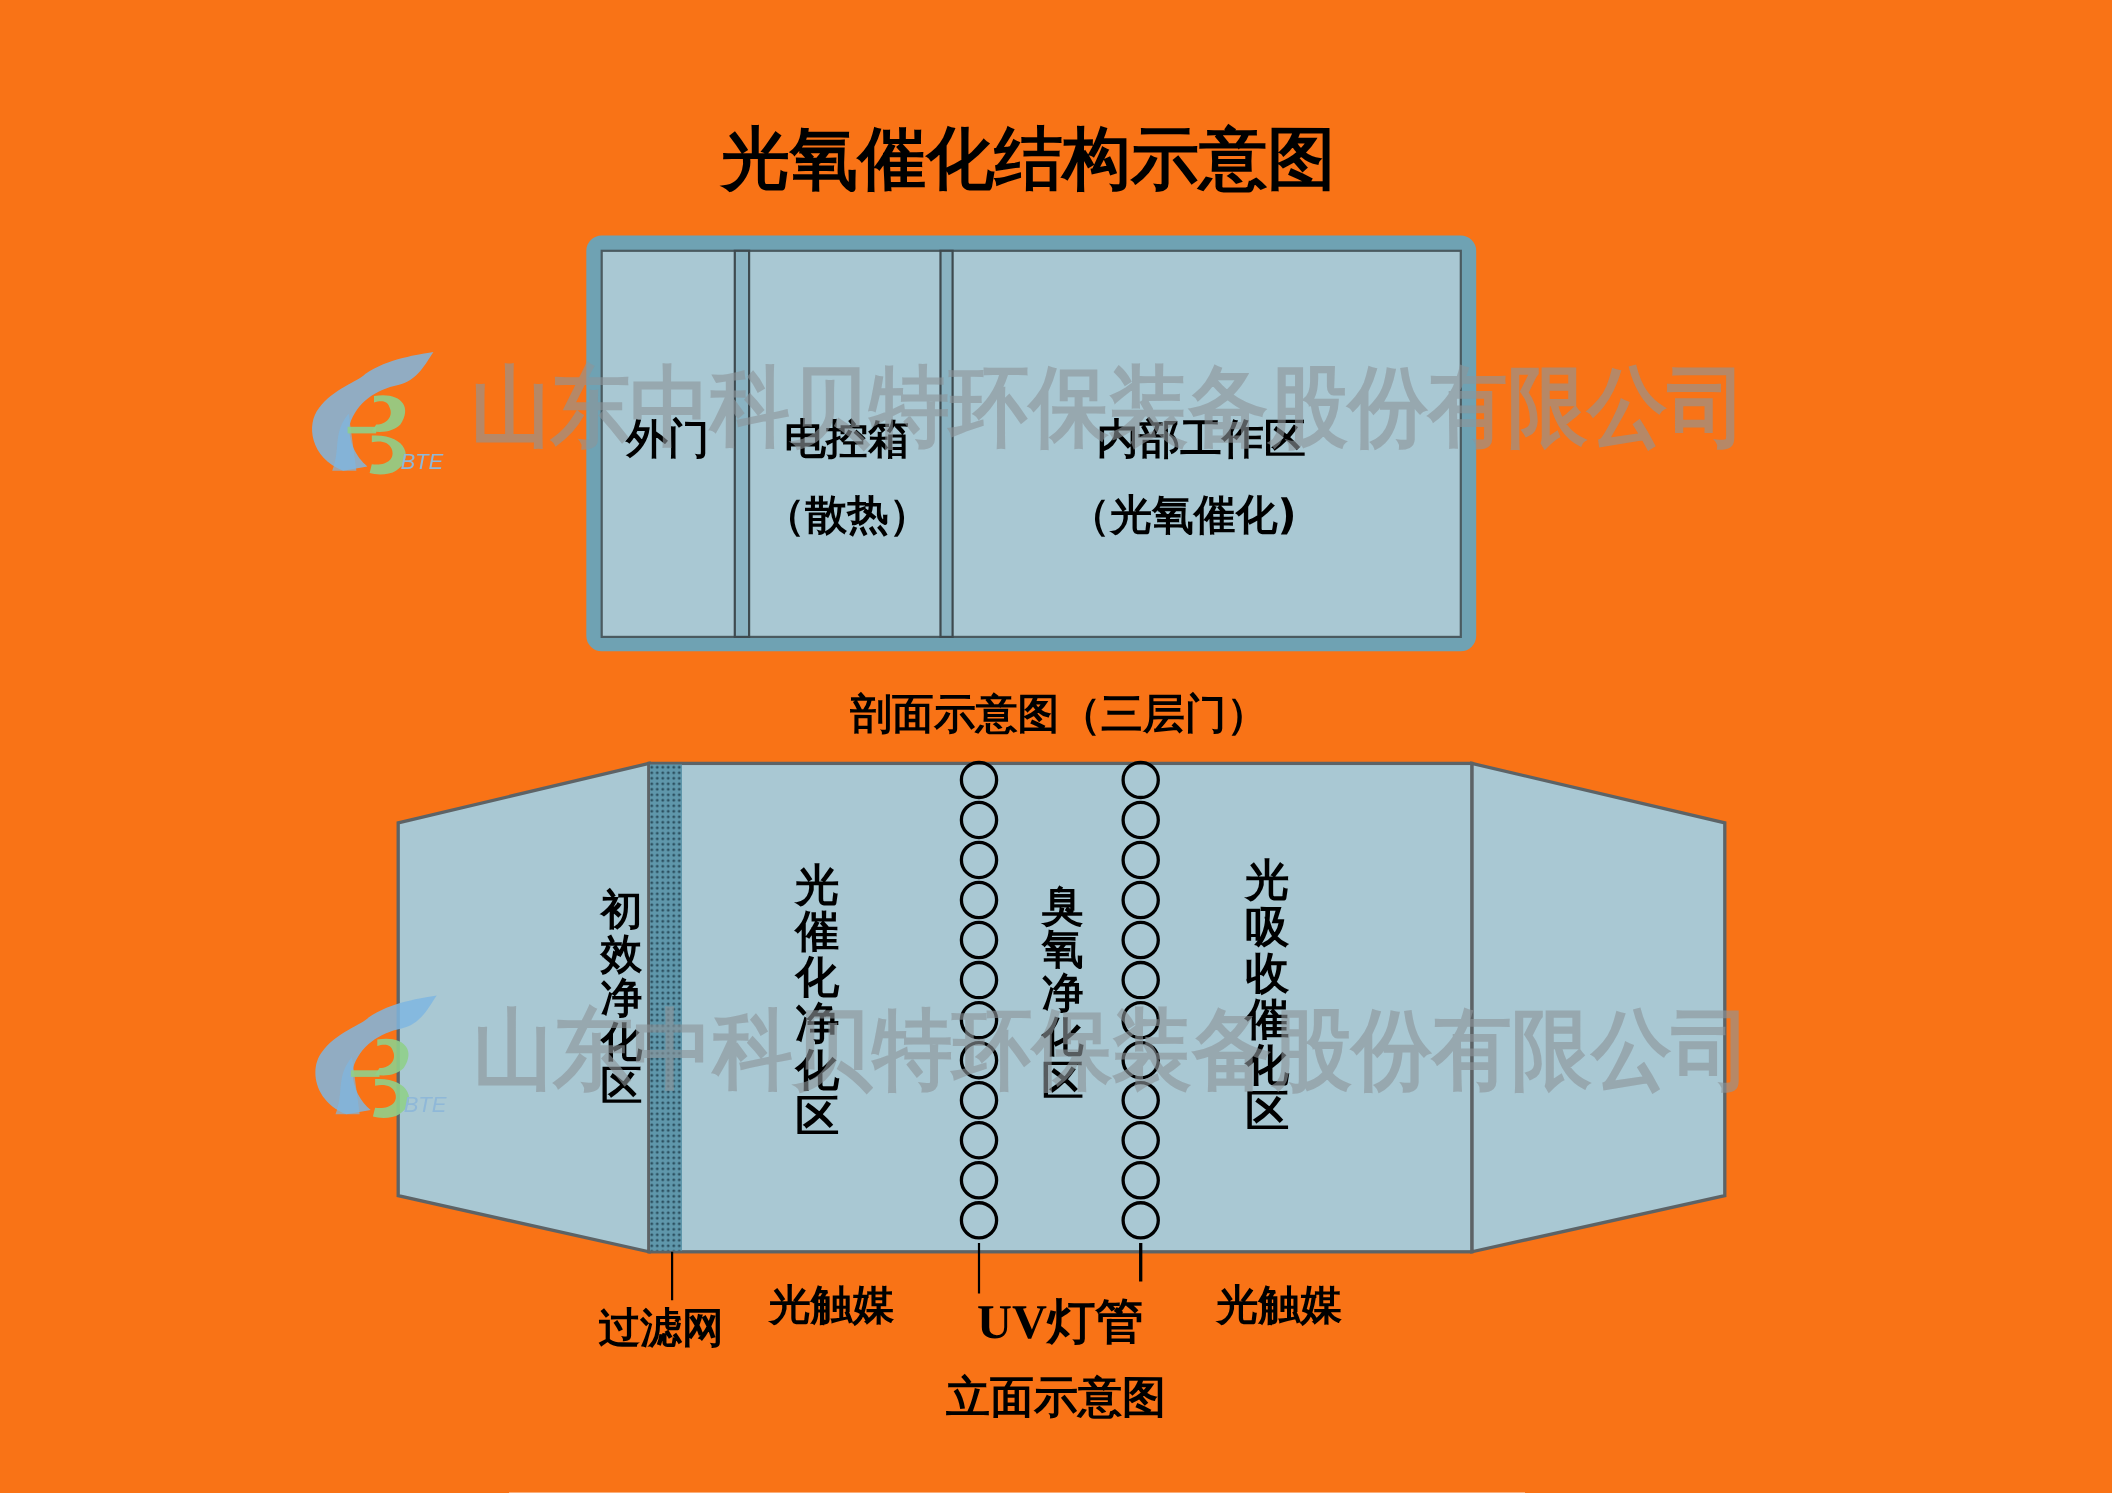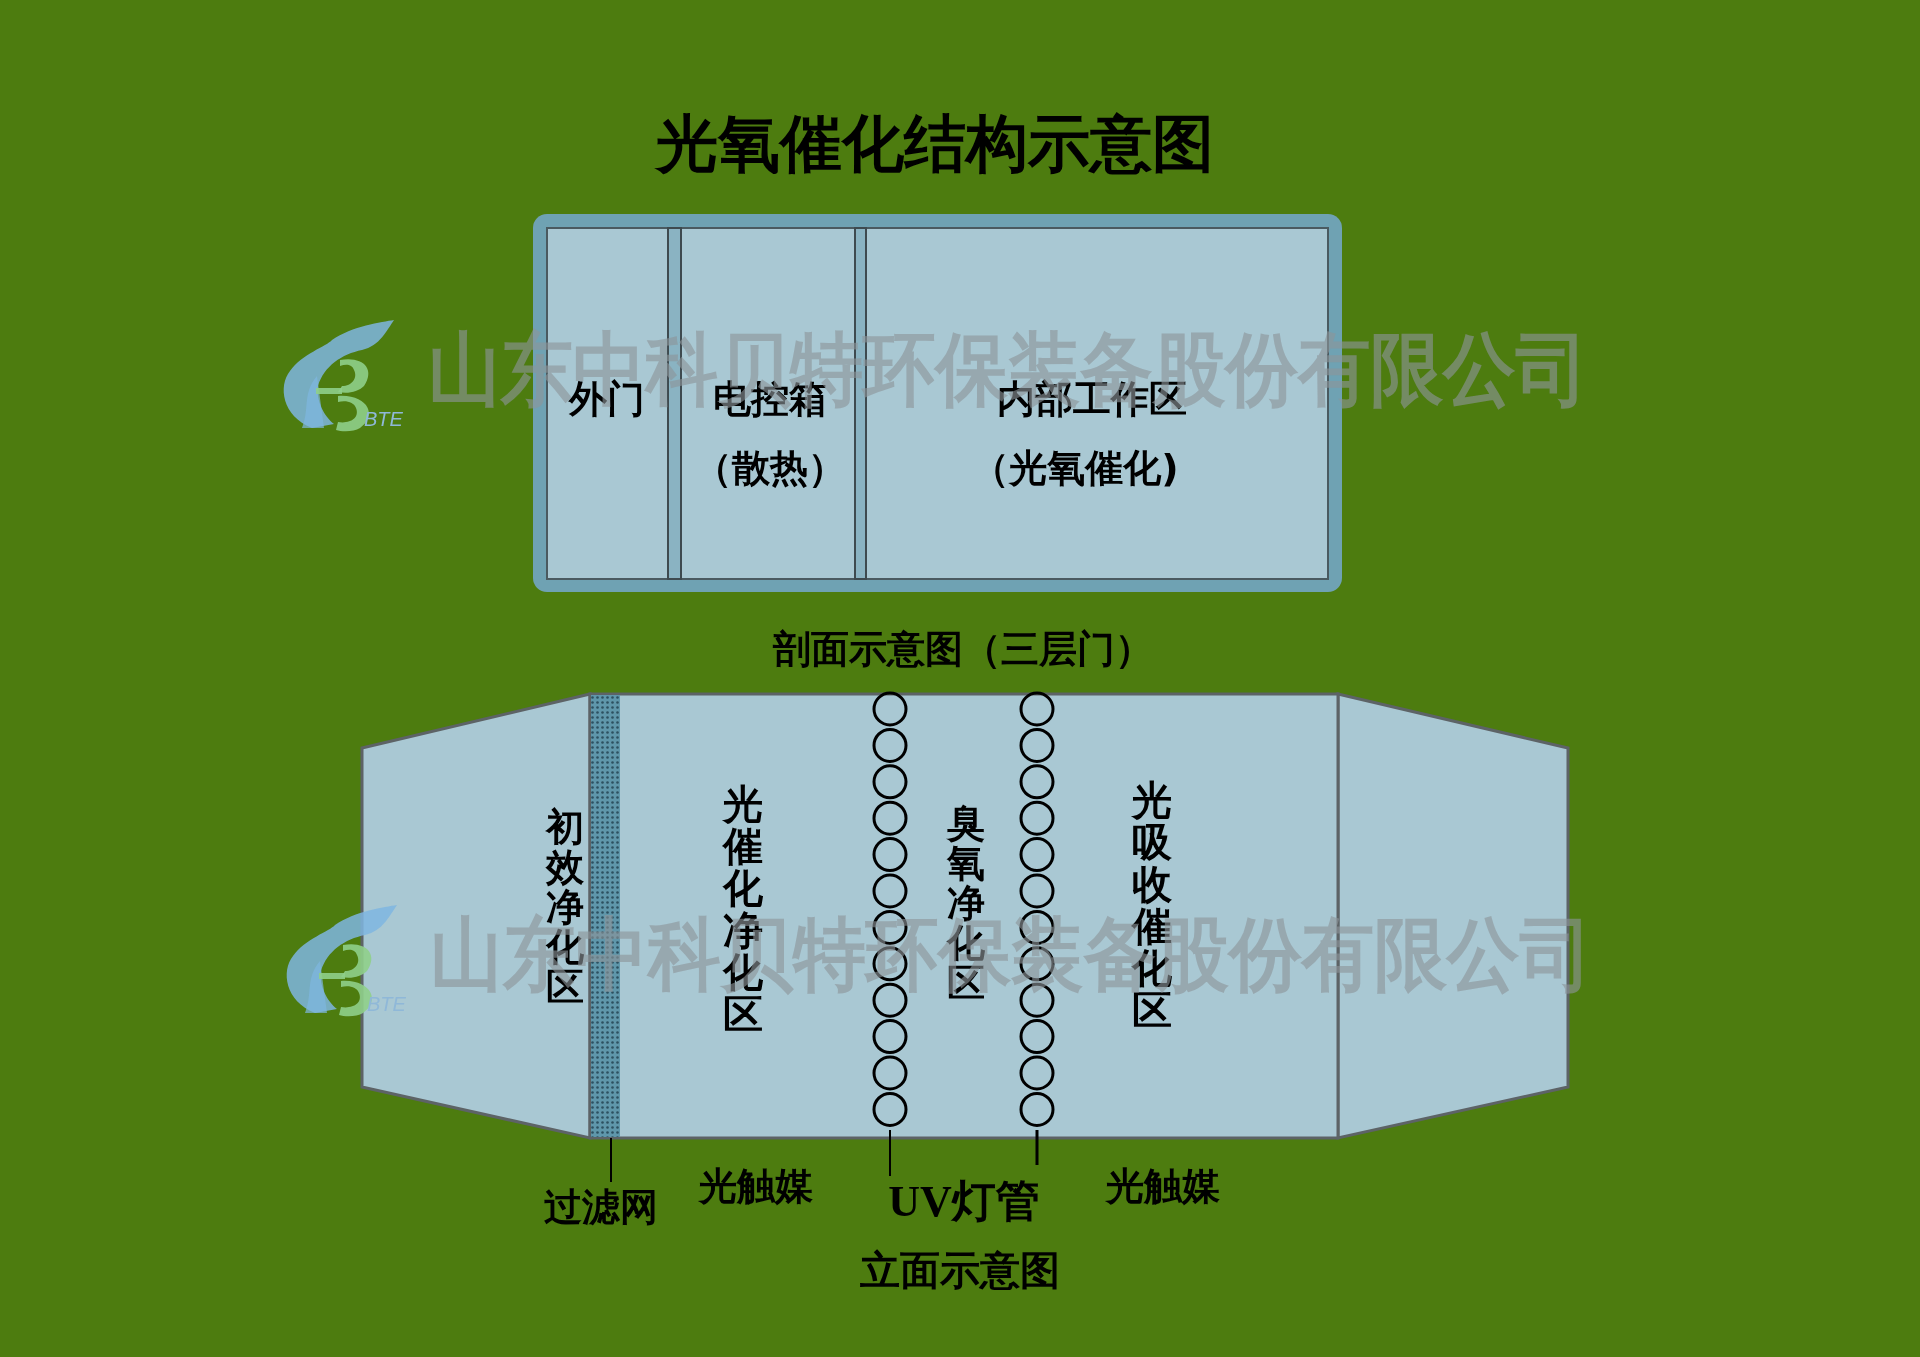--- a/index.html
+++ b/index.html
@@ -1,16 +1,16 @@
 <!DOCTYPE html>
 <html><head>
   <meta charset="utf-8">
   <style>
     html, body { margin: 0; padding: 0; background: #ffffff; }
-    #canvas { position: relative; width: 1920px; height: 1357px; overflow: hidden; background: #4d7c0f; }
+    #canvas { position: relative; width: 1920px; height: 1357px; overflow: hidden; background: #f97316; }
     svg { position: absolute; left: 0; top: 0; }
     .txt { font-family: "DejaVu Sans", "Liberation Sans", sans-serif; font-weight: bold; fill: #000000; }
     .serif { font-family: "Liberation Serif", "DejaVu Serif", serif; font-weight: bold; fill: #000000; }
     .wm { font-family: "DejaVu Sans", "Liberation Sans", sans-serif; font-weight: bold; fill: #8c9499; fill-opacity: 0.62; }
     .bte { font-family: "Liberation Sans", "DejaVu Sans", sans-serif; font-style: italic; fill: #8fb8d8; }
   </style>
 </head>
 <body>
 
 <div id="canvas">

